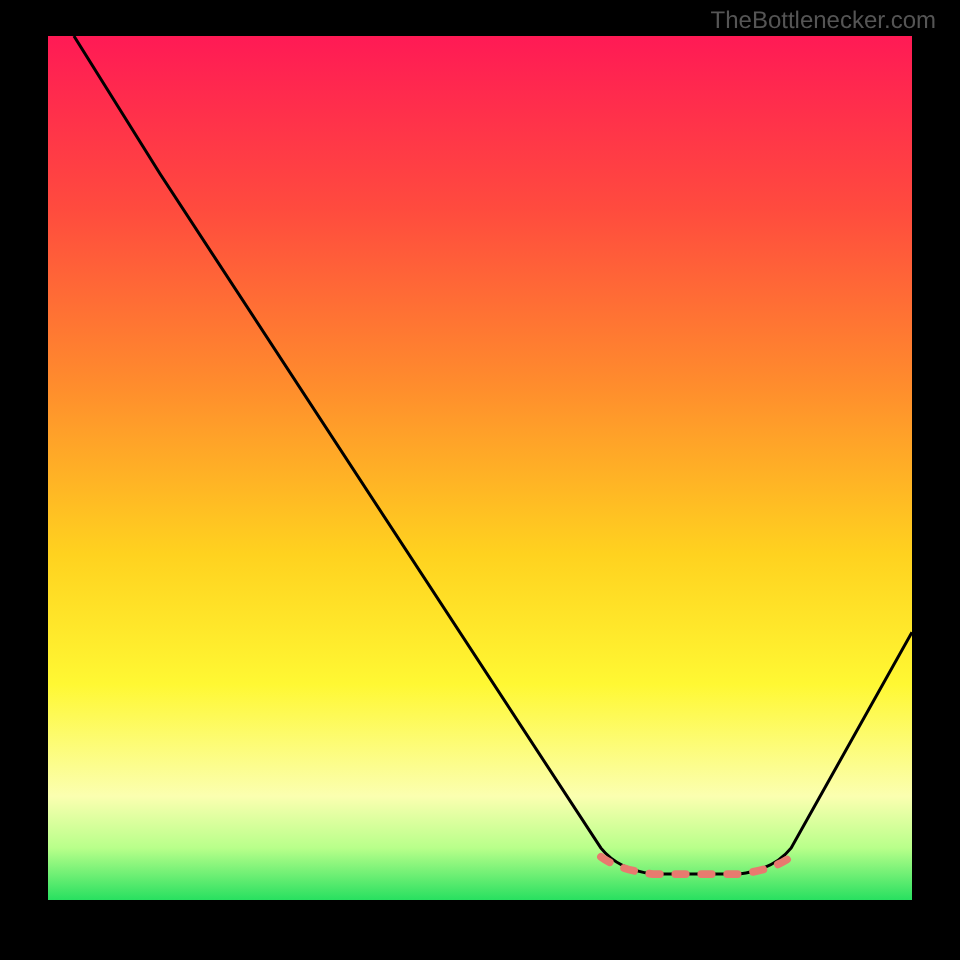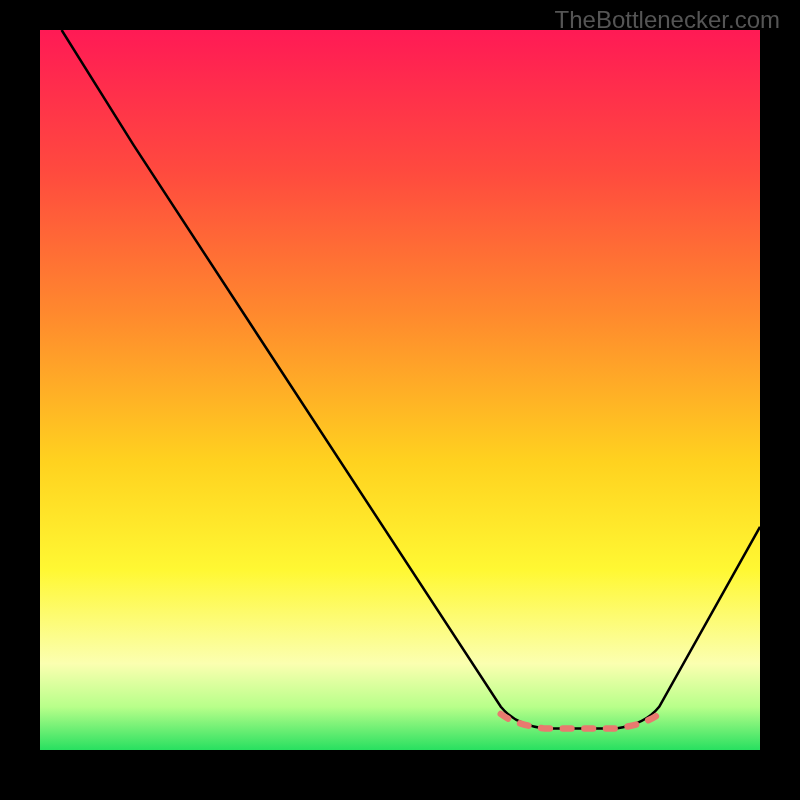--- a/index.html
+++ b/index.html
@@ -9,21 +9,21 @@
     height: 800px;
     background: #000;
     position: relative;
     font-family: Arial, sans-serif;
   }
   .watermark {
     position: absolute;
     top: 6px;
     right: 20px;
     color: #555;
-    font-size: 24px;
+    font-size: 20px;
     font-weight: 500;
     z-index: 10;
   }
   .plot-area {
     position: absolute;
     left: 40px;
     top: 30px;
     width: 720px;
     height: 720px;
     overflow: hidden;

